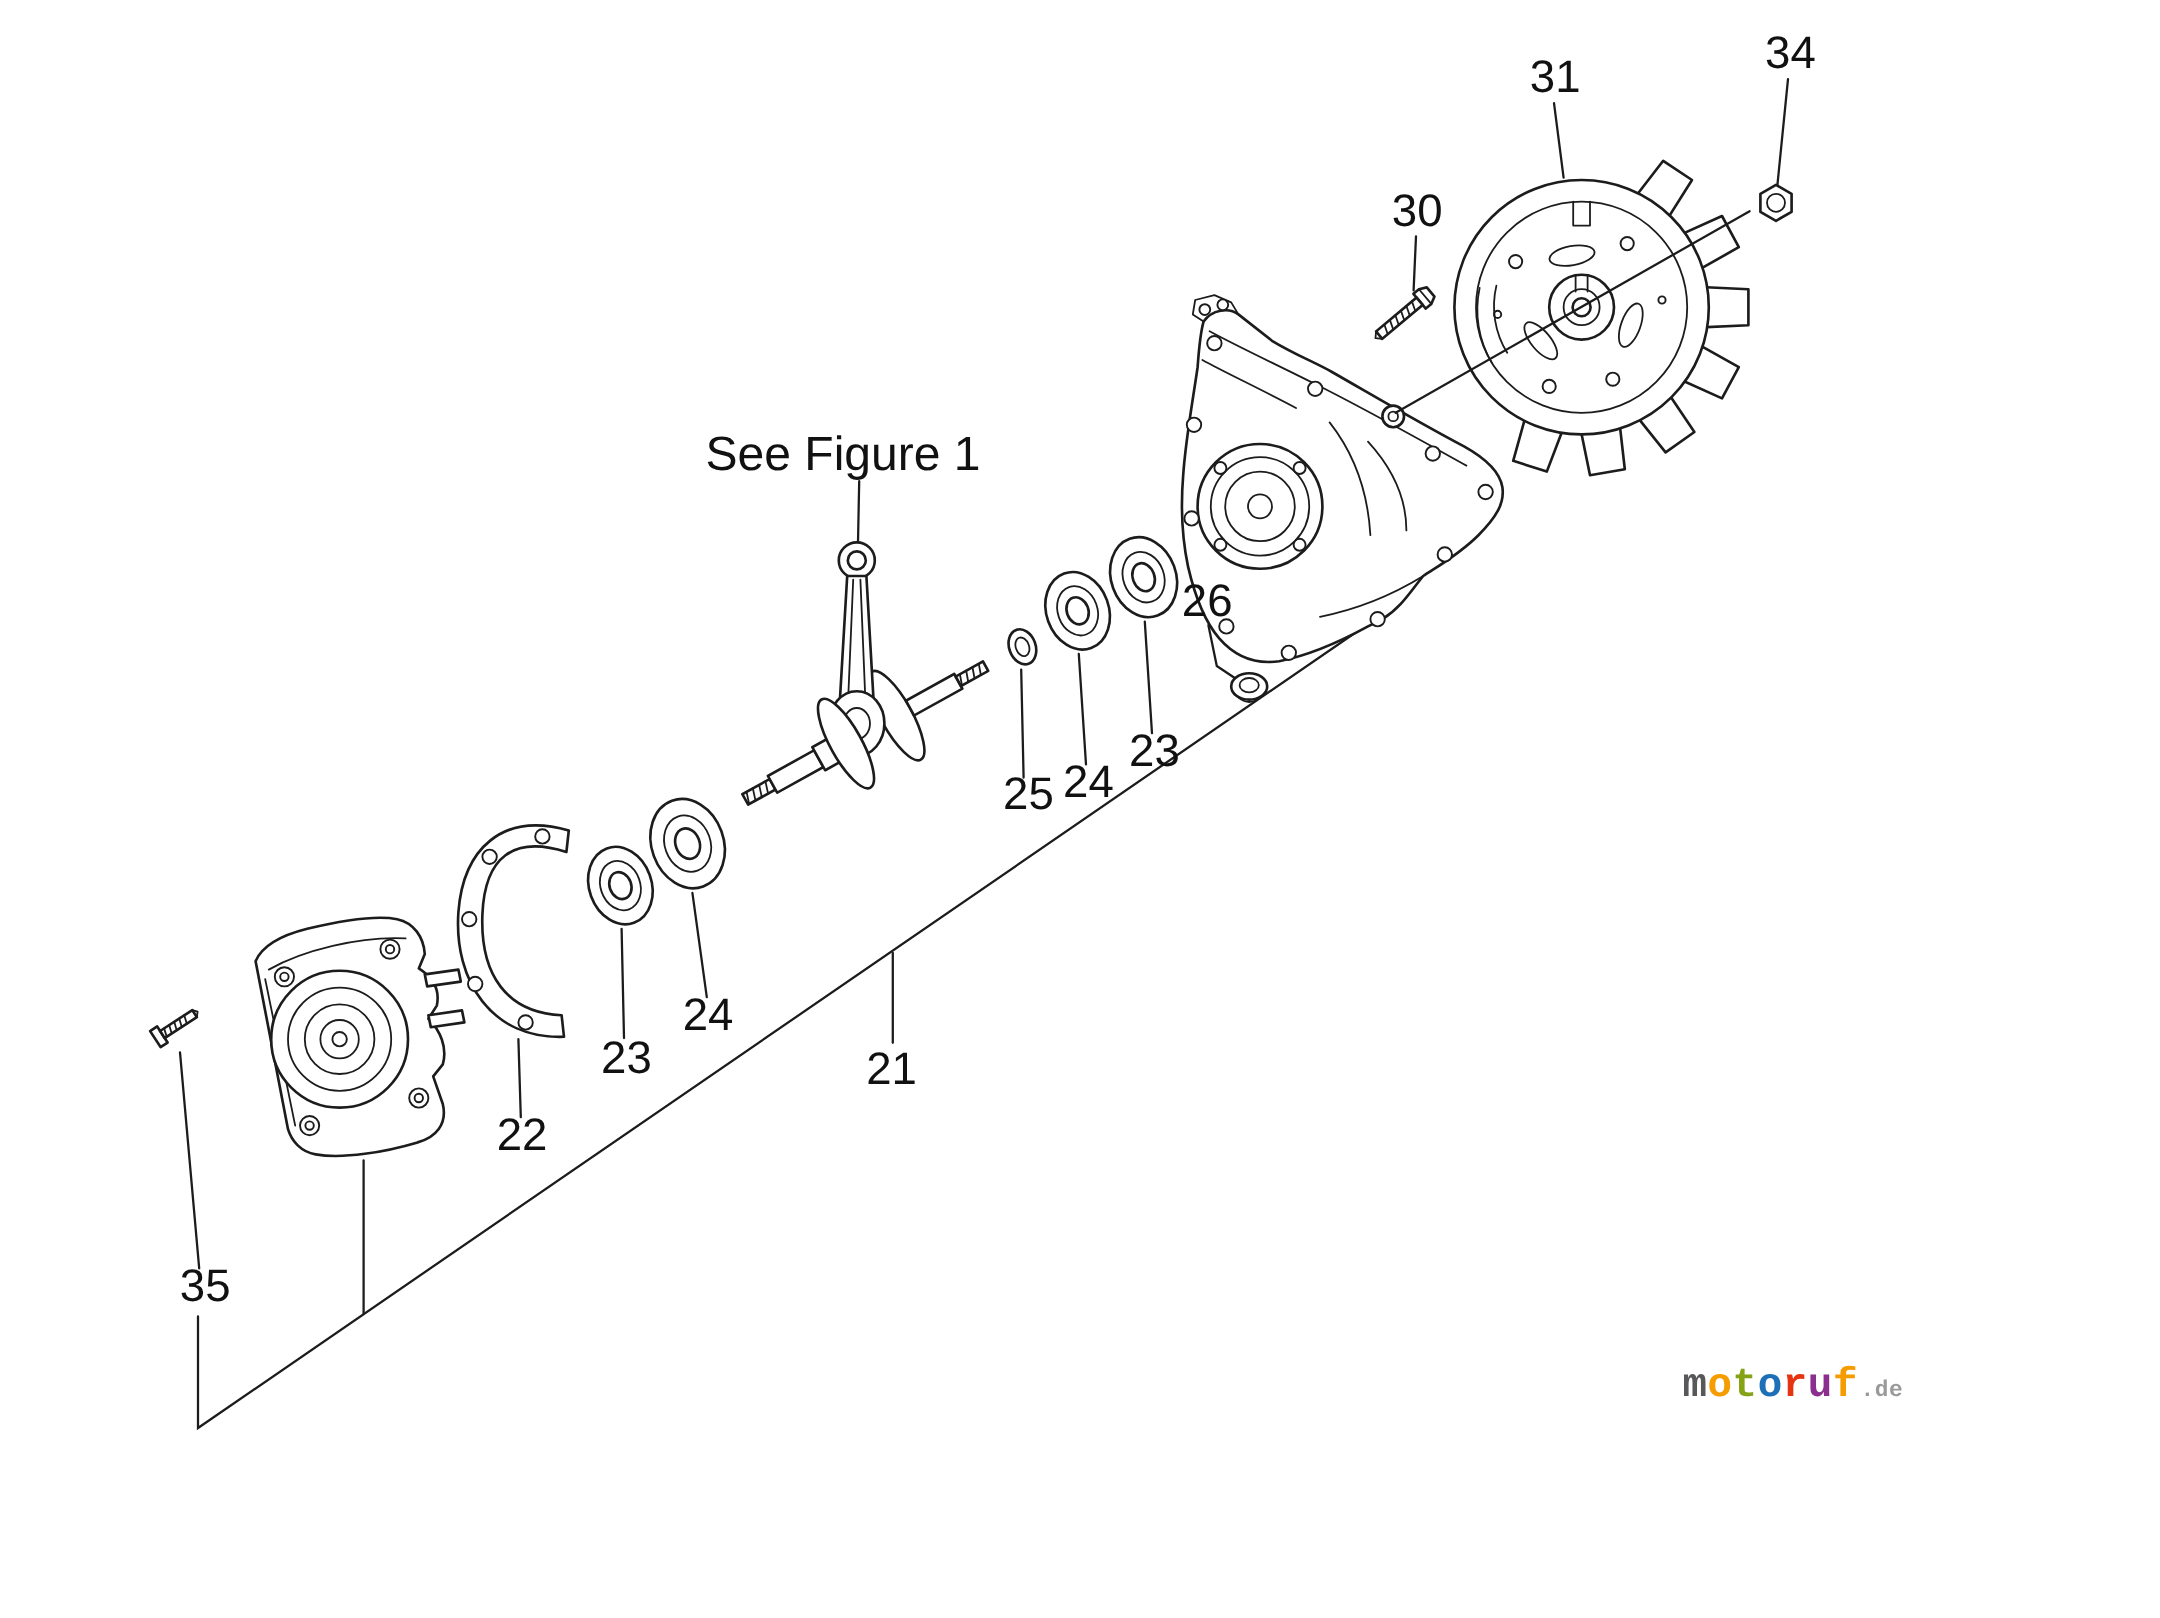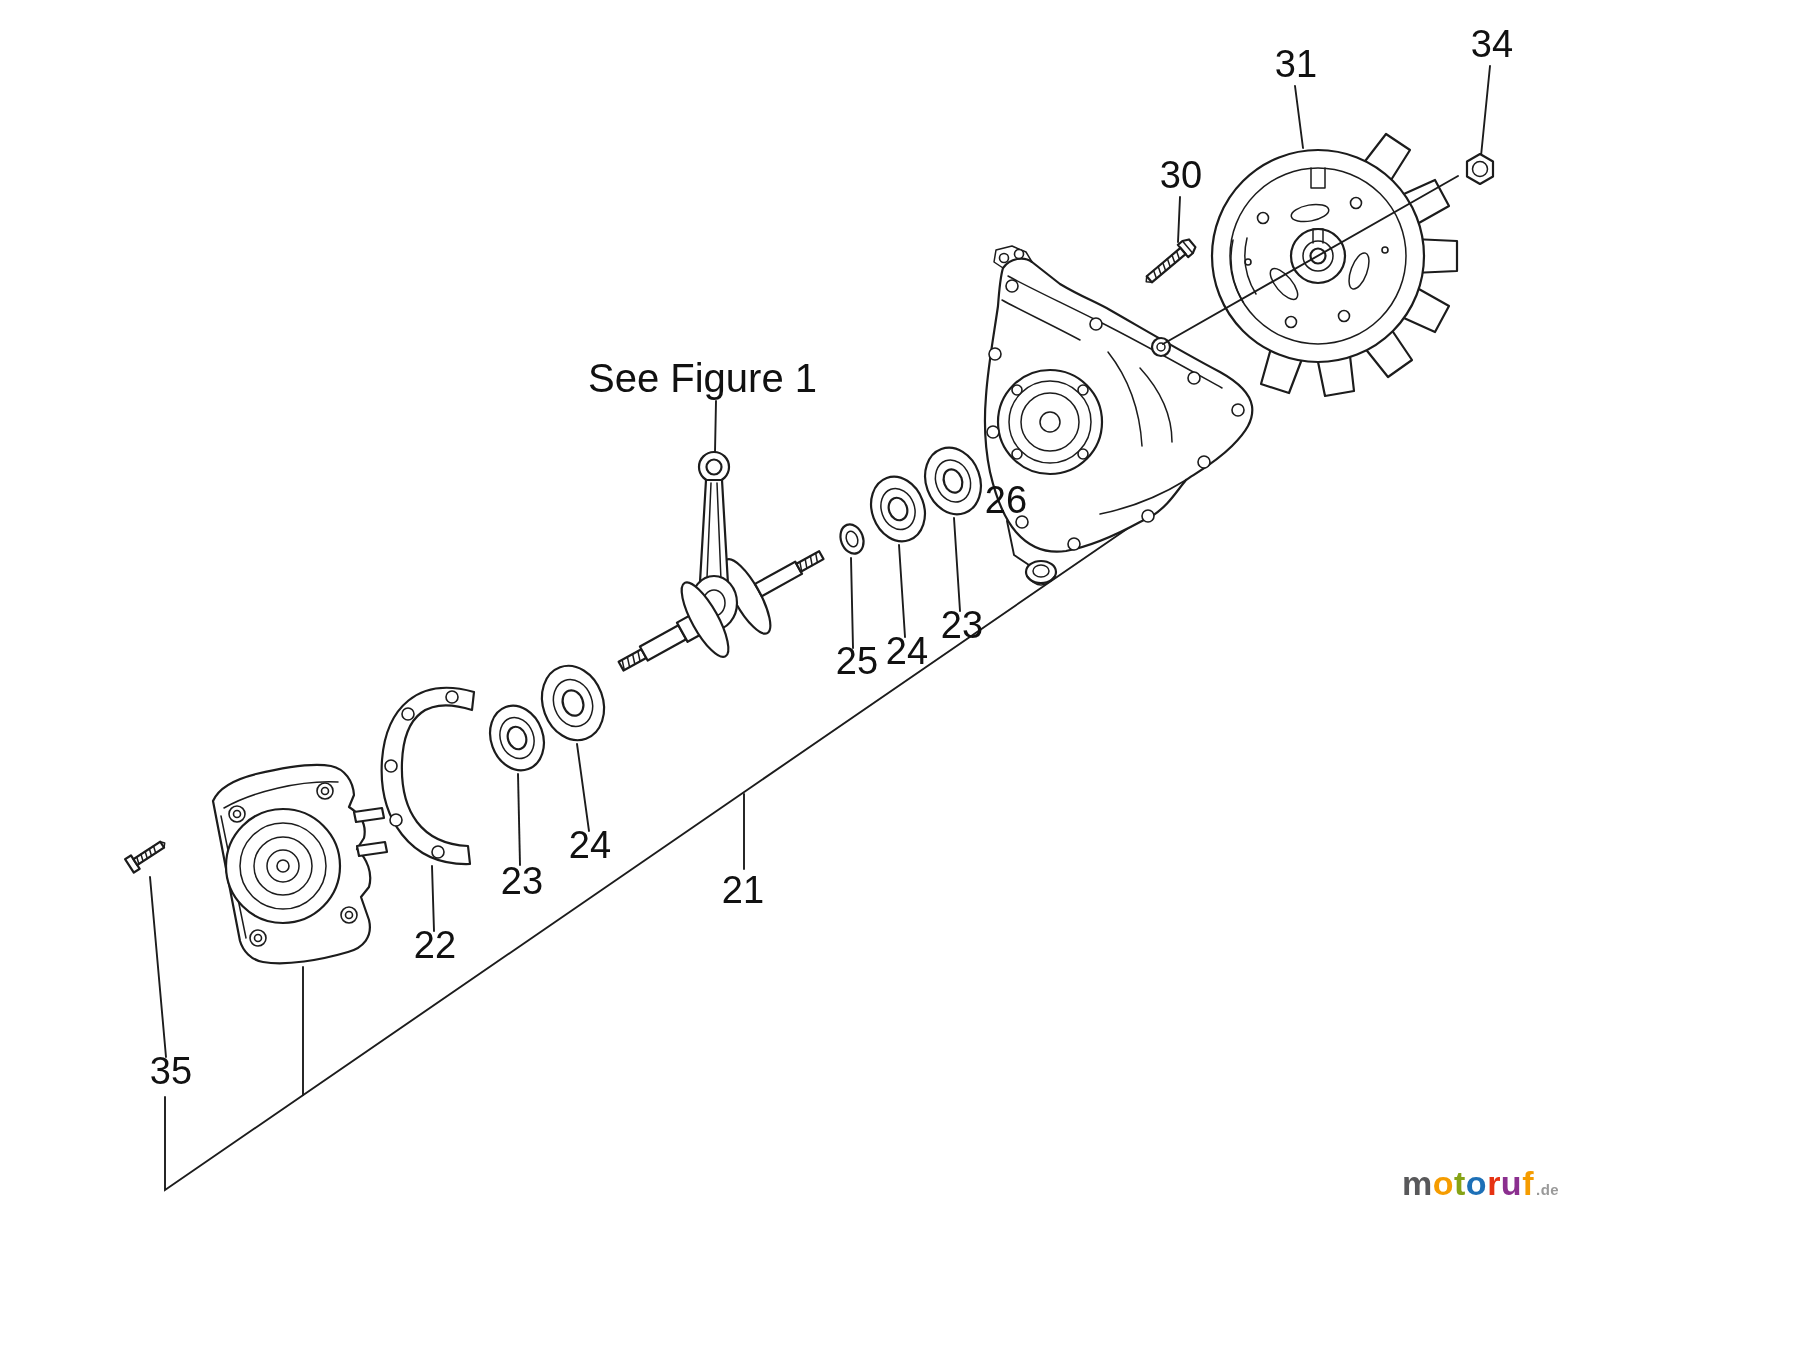--- a/index.html
+++ b/index.html
@@ -21,28 +21,28 @@
     font-family:"Liberation Sans", sans-serif;
     font-size:38px; fill:var(--label);
   }
   text.pnote {
     font-family:"Liberation Sans", sans-serif;
     font-size:40px; fill:var(--label);
   }
 
   
   .watermark {
-    position:absolute; left:1402px; top:1164px;
+    position:absolute; left:1402px; top:1136px;
     display:inline-flex; align-items:baseline;
     font-weight:700; font-size:34px; letter-spacing:0.5px;
-    font-family:Liberation Sans, sans-serif;
+    font-family:Liberation Mono, monospace;
     user-select:none;
     text-align:right;
   }
-  .wm-suffix { font-size:15px; margin-left:2px; font-weight:700; }
+  .wm-suffix { font-size:19px; margin-left:2px; font-weight:700; }
 </style>
 </head>
 <body>
 
 <div class="stage">
 <svg viewBox="0 0 1800 1348" width="1800" height="1348" aria-label="exploded parts diagram">
 
   <g class="ln">
     <path d="M165,1097 L165,1190 L1140,520"></path>
     <path d="M303,967 L303,1095"></path>

